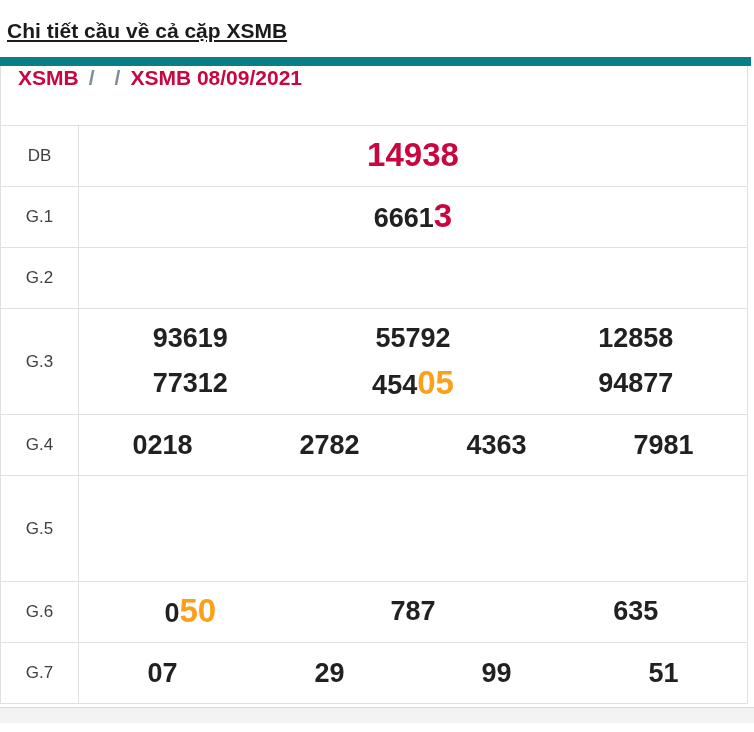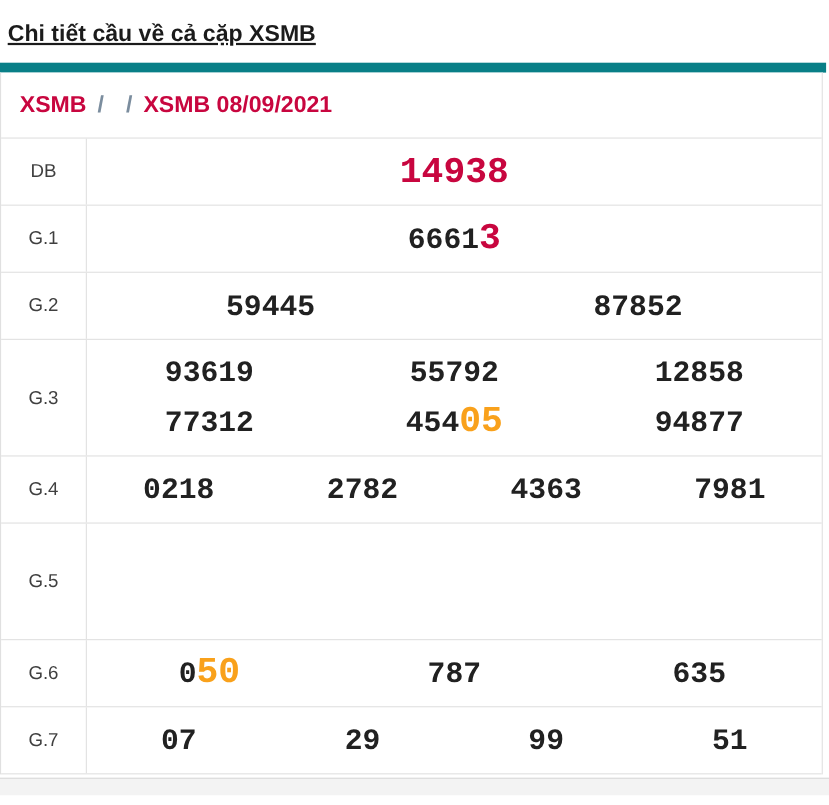--- a/index.html
+++ b/index.html
@@ -15,21 +15,21 @@
     font-size: 21px; line-height: 30px; font-weight: 700; color: #1b1b1b; text-decoration: underline;
   }
   .teal-bar { margin-top: 11px; height: 9px; width: 751px; background: var(--teal); }
   .card {
     margin-right: 6px;
     border-left: 1px solid var(--border);
     border-right: 1px solid var(--border);
     background: #fff;
   }
   .breadcrumb {
-    height: 60px; display: flex; align-items: center;
+    height: 60px; display: flex; align-items: flex-start;
     padding-left: 17px; border-bottom: 1px solid var(--border);
     font-size: 21px; font-weight: 700;
   }
   .bc-link { color: var(--crimson); text-decoration: none; cursor: pointer; }
   .bc-sep { color: #7b8d9e; padding: 0 10px; font-weight: 700; }
   .row { display: flex; border-bottom: 1px solid var(--border); min-height: 61px; }
   .row--double { min-height: 106px; }
   .label-cell {
     width: 78px; flex: 0 0 78px;
     border-right: 1px solid var(--border);
@@ -39,21 +39,21 @@
   .lines {
     flex: 1; display: flex; flex-direction: column;
     justify-content: space-evenly; padding: 3px 0;
   }
   .line { display: flex; }
   .num-cell {
     flex: 1; text-align: center;
     font-weight: 700; font-size: 27px; line-height: 38px; color: var(--num);
     white-space: nowrap;
   }
-  .seg { color: var(--num); font-family: Liberation Mono, monospace; }
+  .seg { color: var(--num); }
   .seg.hl { font-size: 33px; }
   .seg.c-red { color: var(--crimson); }
   .seg.c-orange { color: var(--orange); text-align: right; }
   .bottom-strip {
     margin-top: 3px; height: 16px; width: 754px;
     background: #f3f3f3; border-top: 1px solid #d9d9d9;
   }
 </style>
 </head>
 <body style="--teal: #087F87; --crimson: #C8063F; --orange: #F9A11B; --num: #212121; --border: #e0e0e0;">
@@ -81,26 +81,20 @@
       <div class="row">
         <div class="label-cell">G.1</div>
         <div class="lines">
           <div class="line">
             <div class="num-cell"><span class="seg">6661</span><span class="seg hl c-red">3</span></div>
           </div>
         </div>
       </div>
       <div class="row">
         <div class="label-cell">G.2</div>
-        <div class="lines">
-          <div class="line">
-            <div class="num-cell"><span class="seg">59445</span></div>
-            <div class="num-cell"><span class="seg">87852</span></div>
-          </div>
-        </div>
       </div>
       <div class="row row--double">
         <div class="label-cell">G.3</div>
         <div class="lines">
           <div class="line">
             <div class="num-cell"><span class="seg">93619</span></div>
             <div class="num-cell"><span class="seg">55792</span></div>
             <div class="num-cell"><span class="seg">12858</span></div>
           </div>
           <div class="line">

